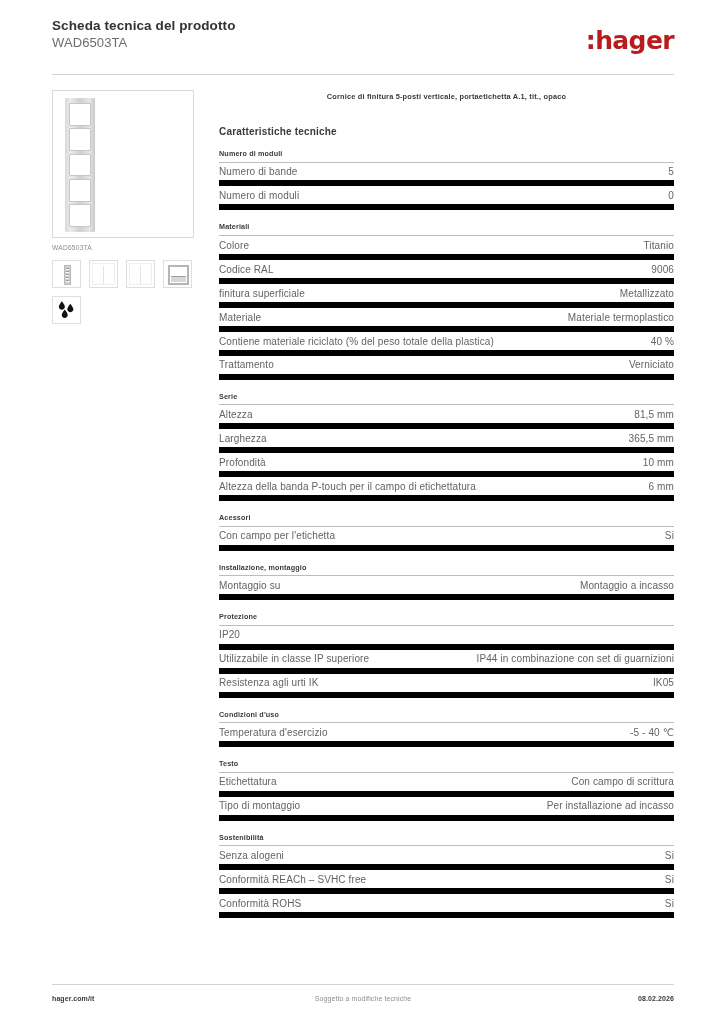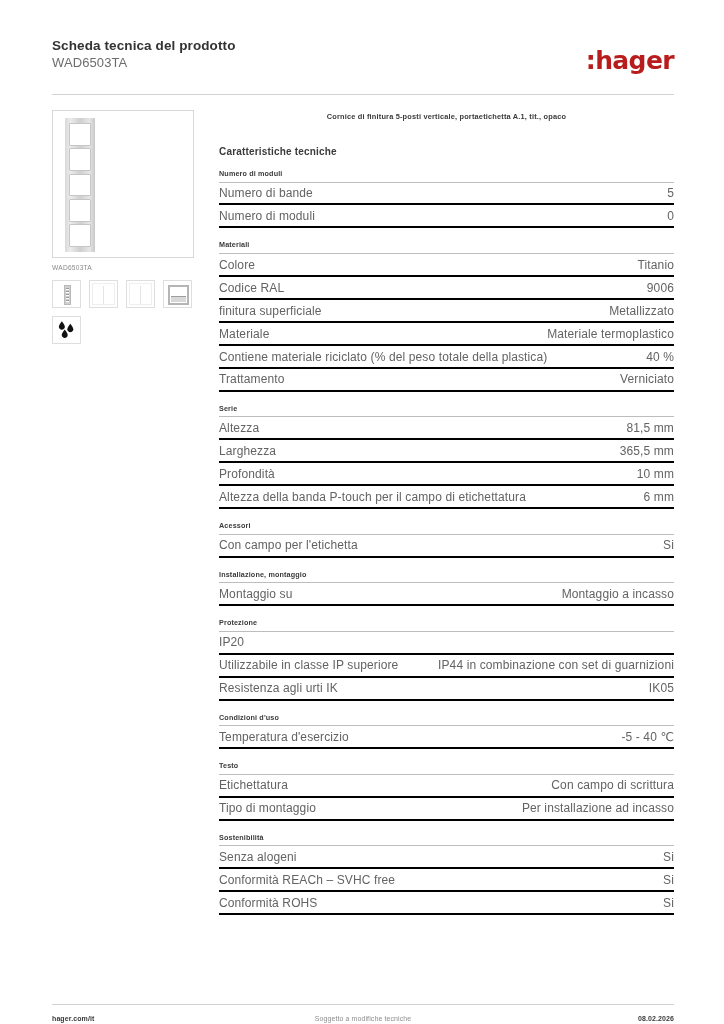--- a/index.html
+++ b/index.html
@@ -16,21 +16,20 @@
     font-family: "Liberation Sans", "DejaVu Sans", sans-serif;
     color: #3c3c3c;
     overflow: hidden;
   }
 
   .page {
     position: absolute;
     left: 0; top: 0;
     width: 724px;
     height: 716px;
-    margin-top: 20px;
   }
 
   
   .header {
     position: absolute;
     left: 52px;
     top: 18px;
     width: 622px;
     height: 54px;
   }
@@ -210,25 +209,25 @@
     font-weight: bold;
     color: #3a3a3a;
     letter-spacing: 0.15px;
     padding-bottom: 3.5px;
     border-bottom: 1px solid #bdbdbd;
   }
   .spec-row {
     display: flex;
     justify-content: space-between;
     align-items: flex-start;
-    font-size: 12px;
+    font-size: 10px;
     color: #636363;
     letter-spacing: 0.12px;
     padding: 3.6px 0 3.4px 0;
-    border-bottom: 2px solid #000000;
+    border-bottom: 6px solid #000000;
   }
   .spec-label {
     flex: 1 1 auto;
     padding-right: 12px;
     white-space: nowrap;
     overflow: hidden;
   }
   .spec-value {
     flex: 0 0 auto;
     text-align: right;

